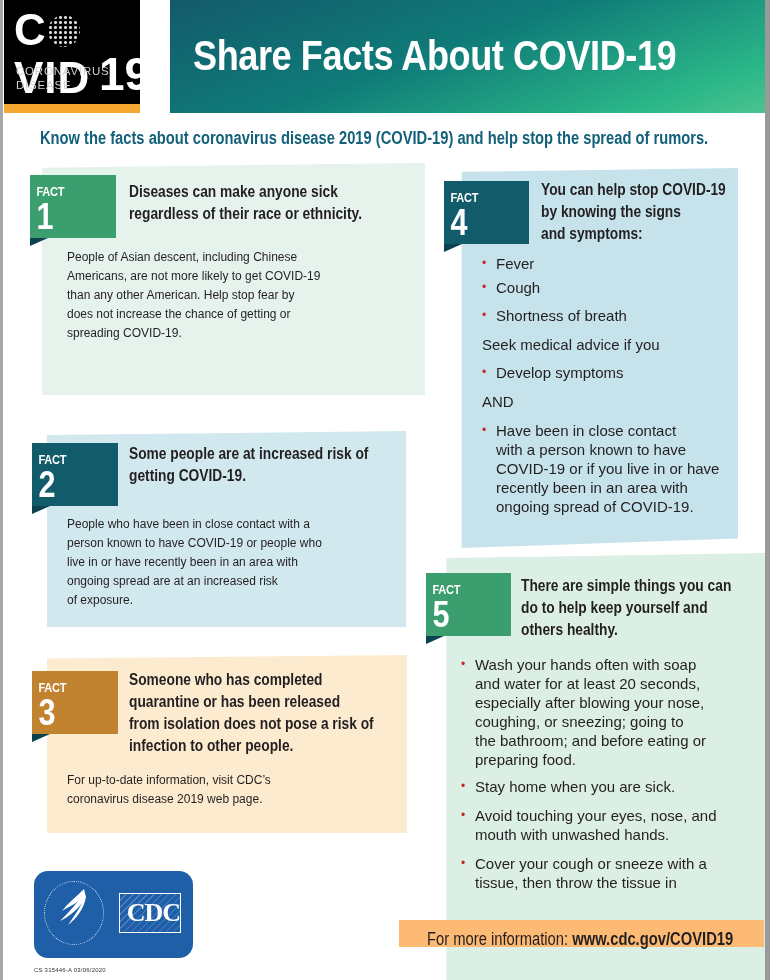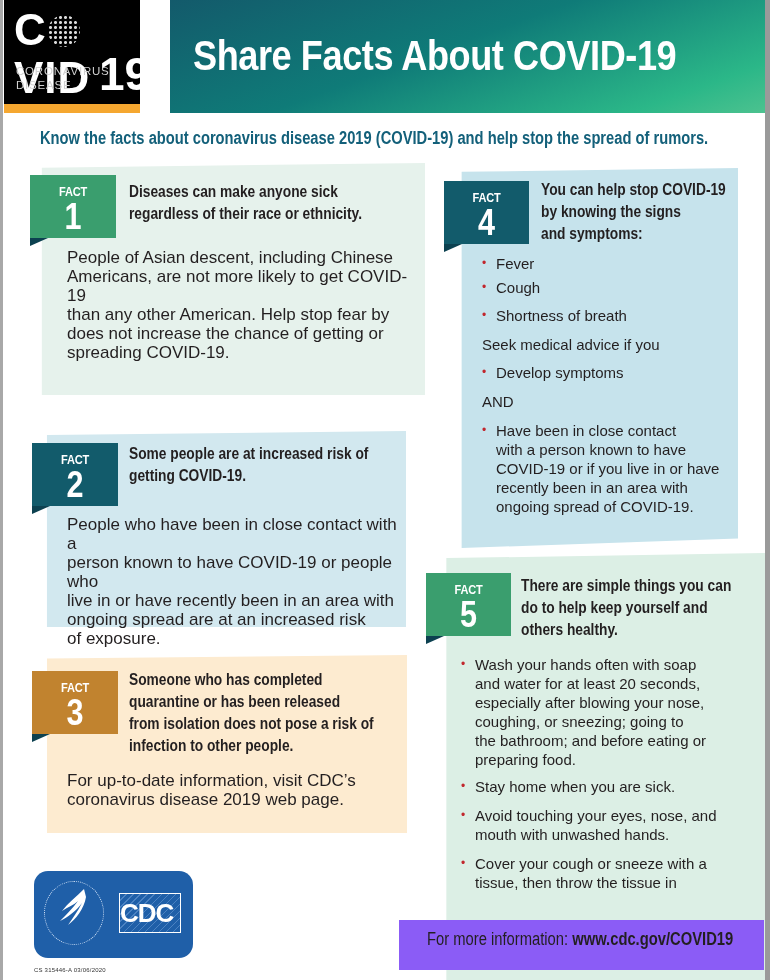--- a/index.html
+++ b/index.html
@@ -20,46 +20,46 @@
   
   .header { position: absolute; left: 170px; top: 0; width: 595px; height: 113px;
     background: linear-gradient(160deg, #135a6b 0%, #0f7b78 45%, #2bb788 85%, #4cc28f 100%); }
   .header-title { position: absolute; left: 23px; top: 32px; font-family: "Liberation Sans", sans-serif; font-weight: bold; font-size: 42px; color: #ffffff; letter-spacing: -0.5px; transform: scaleX(0.86); transform-origin: left center; white-space: nowrap; }
 
   .subtitle { position: absolute; left: 40px; top: 128px; font-weight: bold; font-size: 17.5px; color: #13607a; white-space: nowrap; transform: scaleX(0.84); transform-origin: left center; }
 
   
   .card { position: absolute; }
   .card-bg { position: absolute; inset: 0; }
-  .badge { position: absolute; width: 86px; height: 63px; color: #ffffff; text-align: center; }
+  .badge { position: absolute; width: 86px; height: 63px; color: #ffffff; }
   .badge .fact { display: block; font-weight: bold; font-size: 13px; padding-top: 9px; letter-spacing: -0.3px; transform: scaleX(0.85); }
   .badge .num { display: block; font-weight: bold; font-size: 36px; line-height: 36px; transform: scaleX(0.85); }
   .badge .fold { position: absolute; left: 0; bottom: -8px; width: 0; height: 0; border-top: 8px solid #0c4150; border-left: 18px solid transparent; transform: scaleX(-1); transform-origin: 9px 0; }
   .headline { position: absolute; font-weight: bold; font-size: 16px; line-height: 22px; color: #231f20; transform: scaleX(0.86); transform-origin: left top; white-space: nowrap; }
-  .body { position: absolute; font-size: 17px; line-height: 19px; color: #231f20; }
+  .body { position: absolute; font-size: 12px; line-height: 19px; color: #231f20; }
   ul.bullets { list-style: none; position: absolute; font-size: 15px; line-height: 19px; }
   ul.bullets li { position: relative; padding-left: 14px; }
   ul.bullets li::before { content: "•"; position: absolute; left: 0; top: 0; color: #c1272d; font-size: 12px; }
   .plain { padding-left: 0 !important; }
   .plain::before { content: "" !important; }
 
   .green-badge { background: #3a9e6e; }
   .teal-badge { background: #125b6b; }
   .orange-badge { background: #c1832f; }
 
   
   .cdc-logo { position: absolute; left: 34px; top: 871px; width: 159px; height: 87px; background: #1f5fa8; border-radius: 14px; }
   .hhs { position: absolute; left: 10px; top: 10px; width: 60px; height: 64px; border-radius: 50%; border: 1.5px dotted #cfe0f5; }
   .hhs-bird { position: absolute; left: 20px; top: 14px; font-size: 32px; color: #ffffff; line-height: 36px; }
   .cdc-box { position: absolute; left: 85px; top: 22px; width: 62px; height: 40px; border: 1.5px solid #ffffff;
     background: repeating-linear-gradient(135deg, #1f5fa8 0 4px, #4b82c2 4px 5px); }
-  .cdc-text { position: absolute; left: 0; top: 4px; width: 100%; text-align: left; font-family: Liberation Sans, sans-serif; font-weight: bold; font-size: 26px; color: #ffffff; letter-spacing: -1px; line-height: 30px; }
+  .cdc-text { position: absolute; left: 0; top: 4px; width: 100%; text-align: right; font-family: Liberation Serif, serif; font-weight: bold; font-size: 26px; color: #ffffff; letter-spacing: -1px; line-height: 30px; }
   .doc-id { position: absolute; left: 34px; top: 967px; font-size: 6px; color: #333333; letter-spacing: 0.2px; }
 
-  .info-bar { position: absolute; left: 399px; top: 920px; width: 365px; height: 50px; background: #8b5cf6; }
+  .info-bar { position: absolute; left: 399px; top: 920px; width: 365px; height: 27px; background: #fdba74; }
   .info-bar-text { position: absolute; left: 28px; top: 9px; font-size: 18px; color: #231f20; white-space: nowrap; transform: scaleX(0.82); transform-origin: left center; }
   .info-bar-text b { font-weight: bold; }
 </style>
 </head>
 <body>
 
 <div class="frame-left"></div>
 <div class="frame-right"></div>
 
 <div class="logo">

